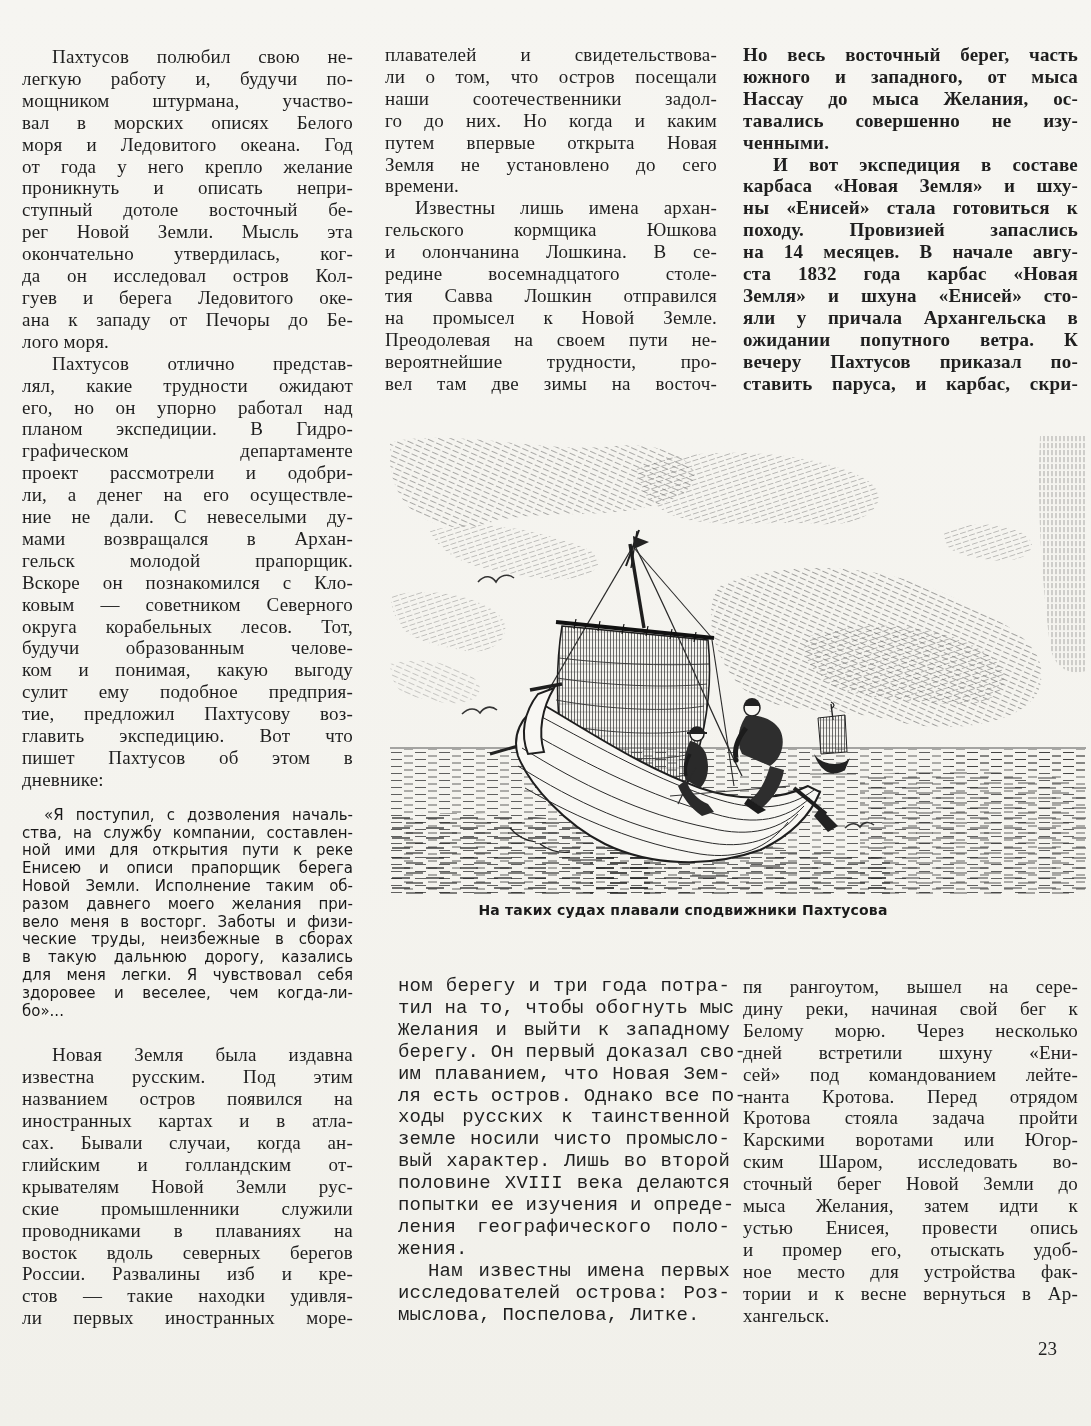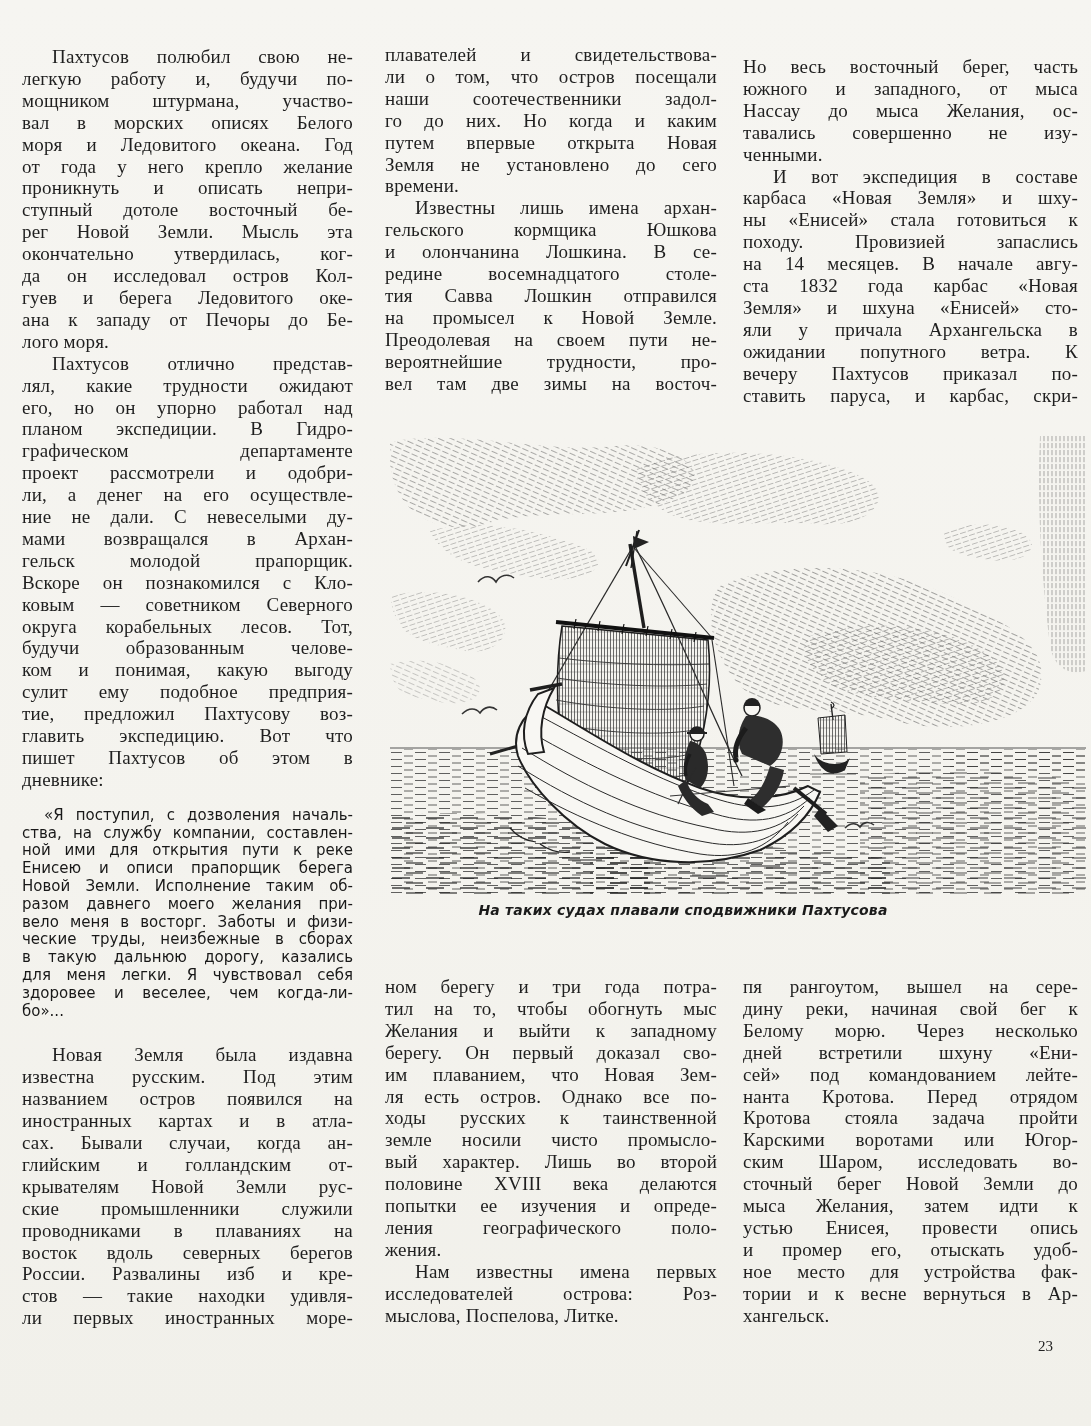--- a/index.html
+++ b/index.html
@@ -25,25 +25,25 @@
     font-family:"DejaVu Sans",sans-serif;
     font-size:15px;line-height:17.8px;letter-spacing:0;
     color:#181818;
   }
   .quote .line.first{text-indent:22px;}
   figure.illustration{position:absolute;left:390px;top:436px;width:696px;height:458px;margin:0;}
   .caption{
     position:absolute;left:335px;top:902px;width:696px;
     text-align:center;
     font-family:"DejaVu Sans",sans-serif;font-weight:700;
-    font-size:14px;color:#1b1b1b;letter-spacing:.2px;font-style:italic;
+    font-size:14px;color:#1b1b1b;letter-spacing:.2px;
   }
   .pageno{
     position:absolute;left:1038px;top:1338px;
-    font-size:15px;color:#222;
+    font-size:19px;color:#222;
   }
 </style>
 </head>
 <body>
 
 <div class="page">
 
   <div class="col" style="left:22px;top:46px;width:331px;">
     <div class="para">
         <div class="line first">Пахтусов полюбил свою не-</div>
@@ -130,21 +130,21 @@
         <div class="line">и олончанина Лошкина. В се-</div>
         <div class="line">редине восемнадцатого столе-</div>
         <div class="line">тия Савва Лошкин отправился</div>
         <div class="line">на промысел к Новой Земле.</div>
         <div class="line">Преодолевая на своем пути не-</div>
         <div class="line">вероятнейшие трудности, про-</div>
         <div class="line">вел там две зимы на восточ-</div>
       </div>
   </div>
 
-  <div class="col" style="left:743px;top:56px;width:335px;">
+  <div class="col" style="left:743px;top:44px;width:335px;font-weight:bold;">
     <div class="para">
         <div class="line">Но весь восточный берег, часть</div>
         <div class="line">южного и западного, от мыса</div>
         <div class="line">Нассау до мыса Желания, ос-</div>
         <div class="line">тавались совершенно не изу-</div>
         <div class="line end">ченными.</div>
       </div>
     <div class="para">
         <div class="line first">И вот экспедиция в составе</div>
         <div class="line">карбаса «Новая Земля» и шху-</div>
@@ -298,21 +298,21 @@
           <path d="M150,408 q14,10 30,8" stroke-width="1.4"></path>
           <path d="M178,424 h34 M232,432 h40 M300,440 h38 M360,430 h30" stroke-width="1.2"></path>
           <path d="M120,392 q10,12 26,14" stroke-width="1.2"></path>
         </g>
       </g>
     </svg>
   </figure>
 
   <figcaption class="caption">На таких судах плавали сподвижники Пахтусова</figcaption>
 
-  <div class="col" style="left:385px;top:976px;width:332px;">
+  <div class="col" style="left:398px;top:976px;width:332px;font-family:Liberation Mono, monospace;">
     <div class="para">
         <div class="line">ном берегу и три года потра-</div>
         <div class="line">тил на то, чтобы обогнуть мыс</div>
         <div class="line">Желания и выйти к западному</div>
         <div class="line">берегу. Он первый доказал сво-</div>
         <div class="line">им плаванием, что Новая Зем-</div>
         <div class="line">ля есть остров. Однако все по-</div>
         <div class="line">ходы русских к таинственной</div>
         <div class="line">земле носили чисто промысло-</div>
         <div class="line">вый характер. Лишь во второй</div>

